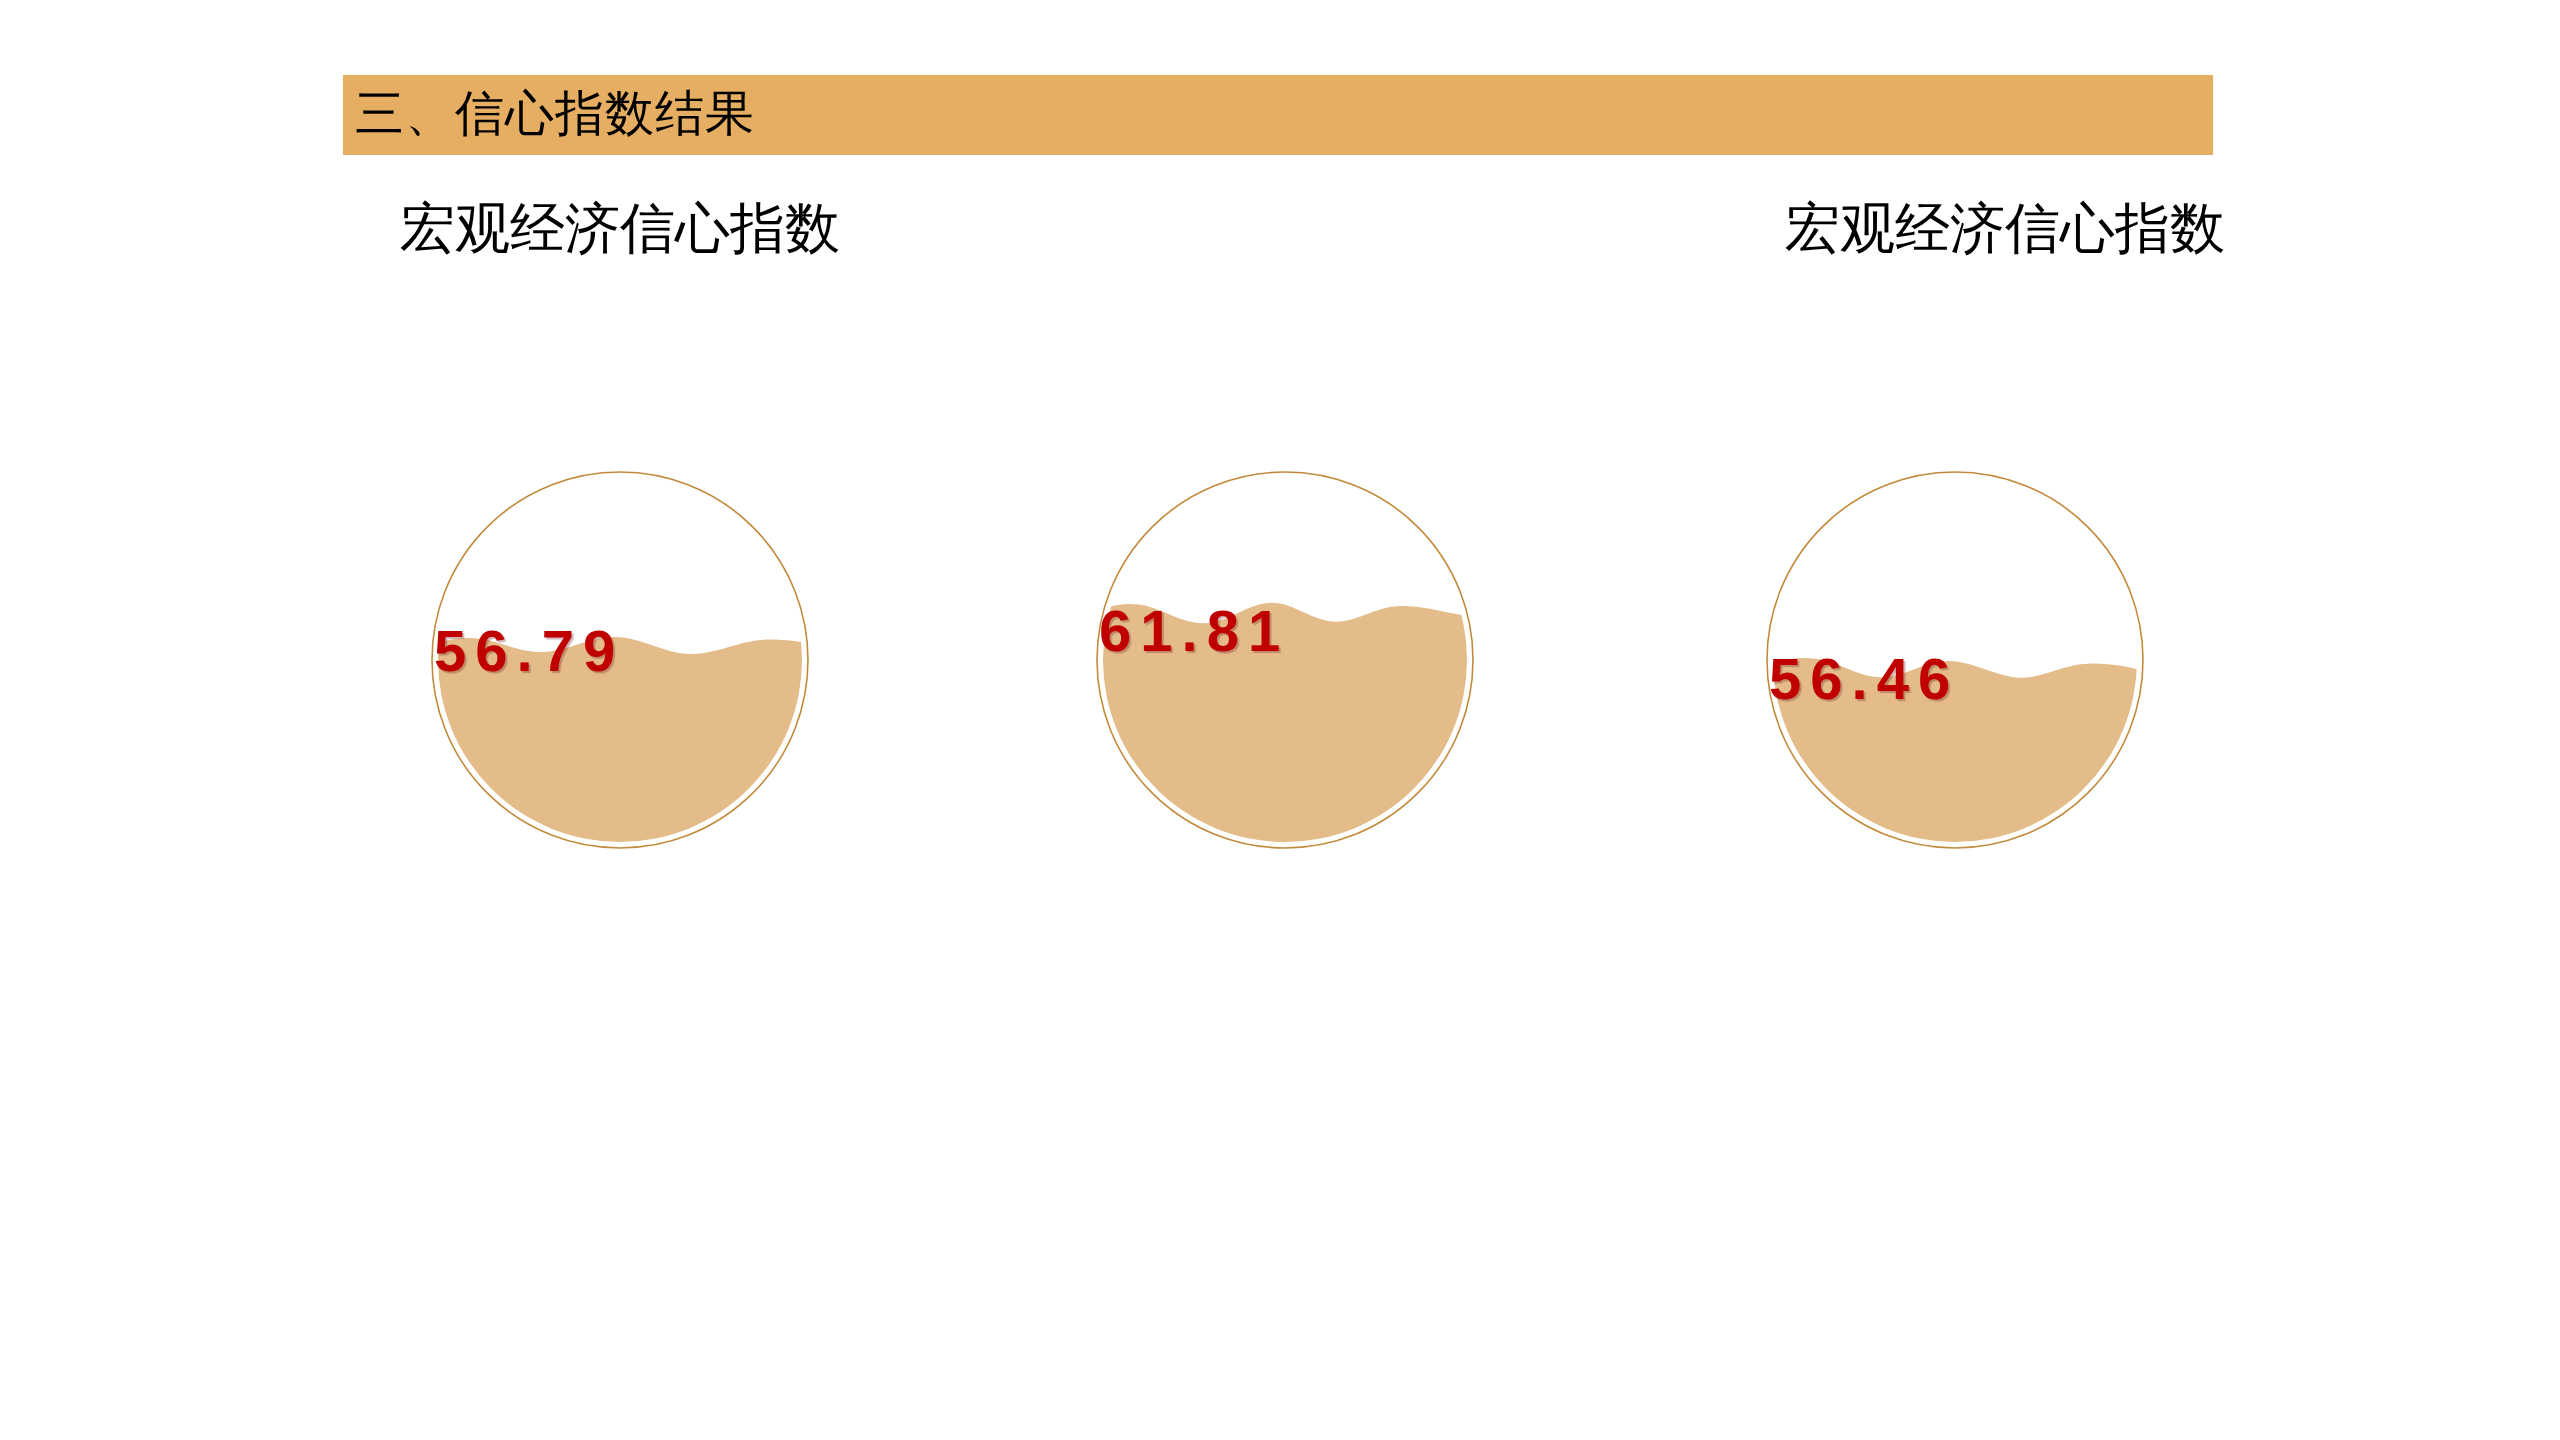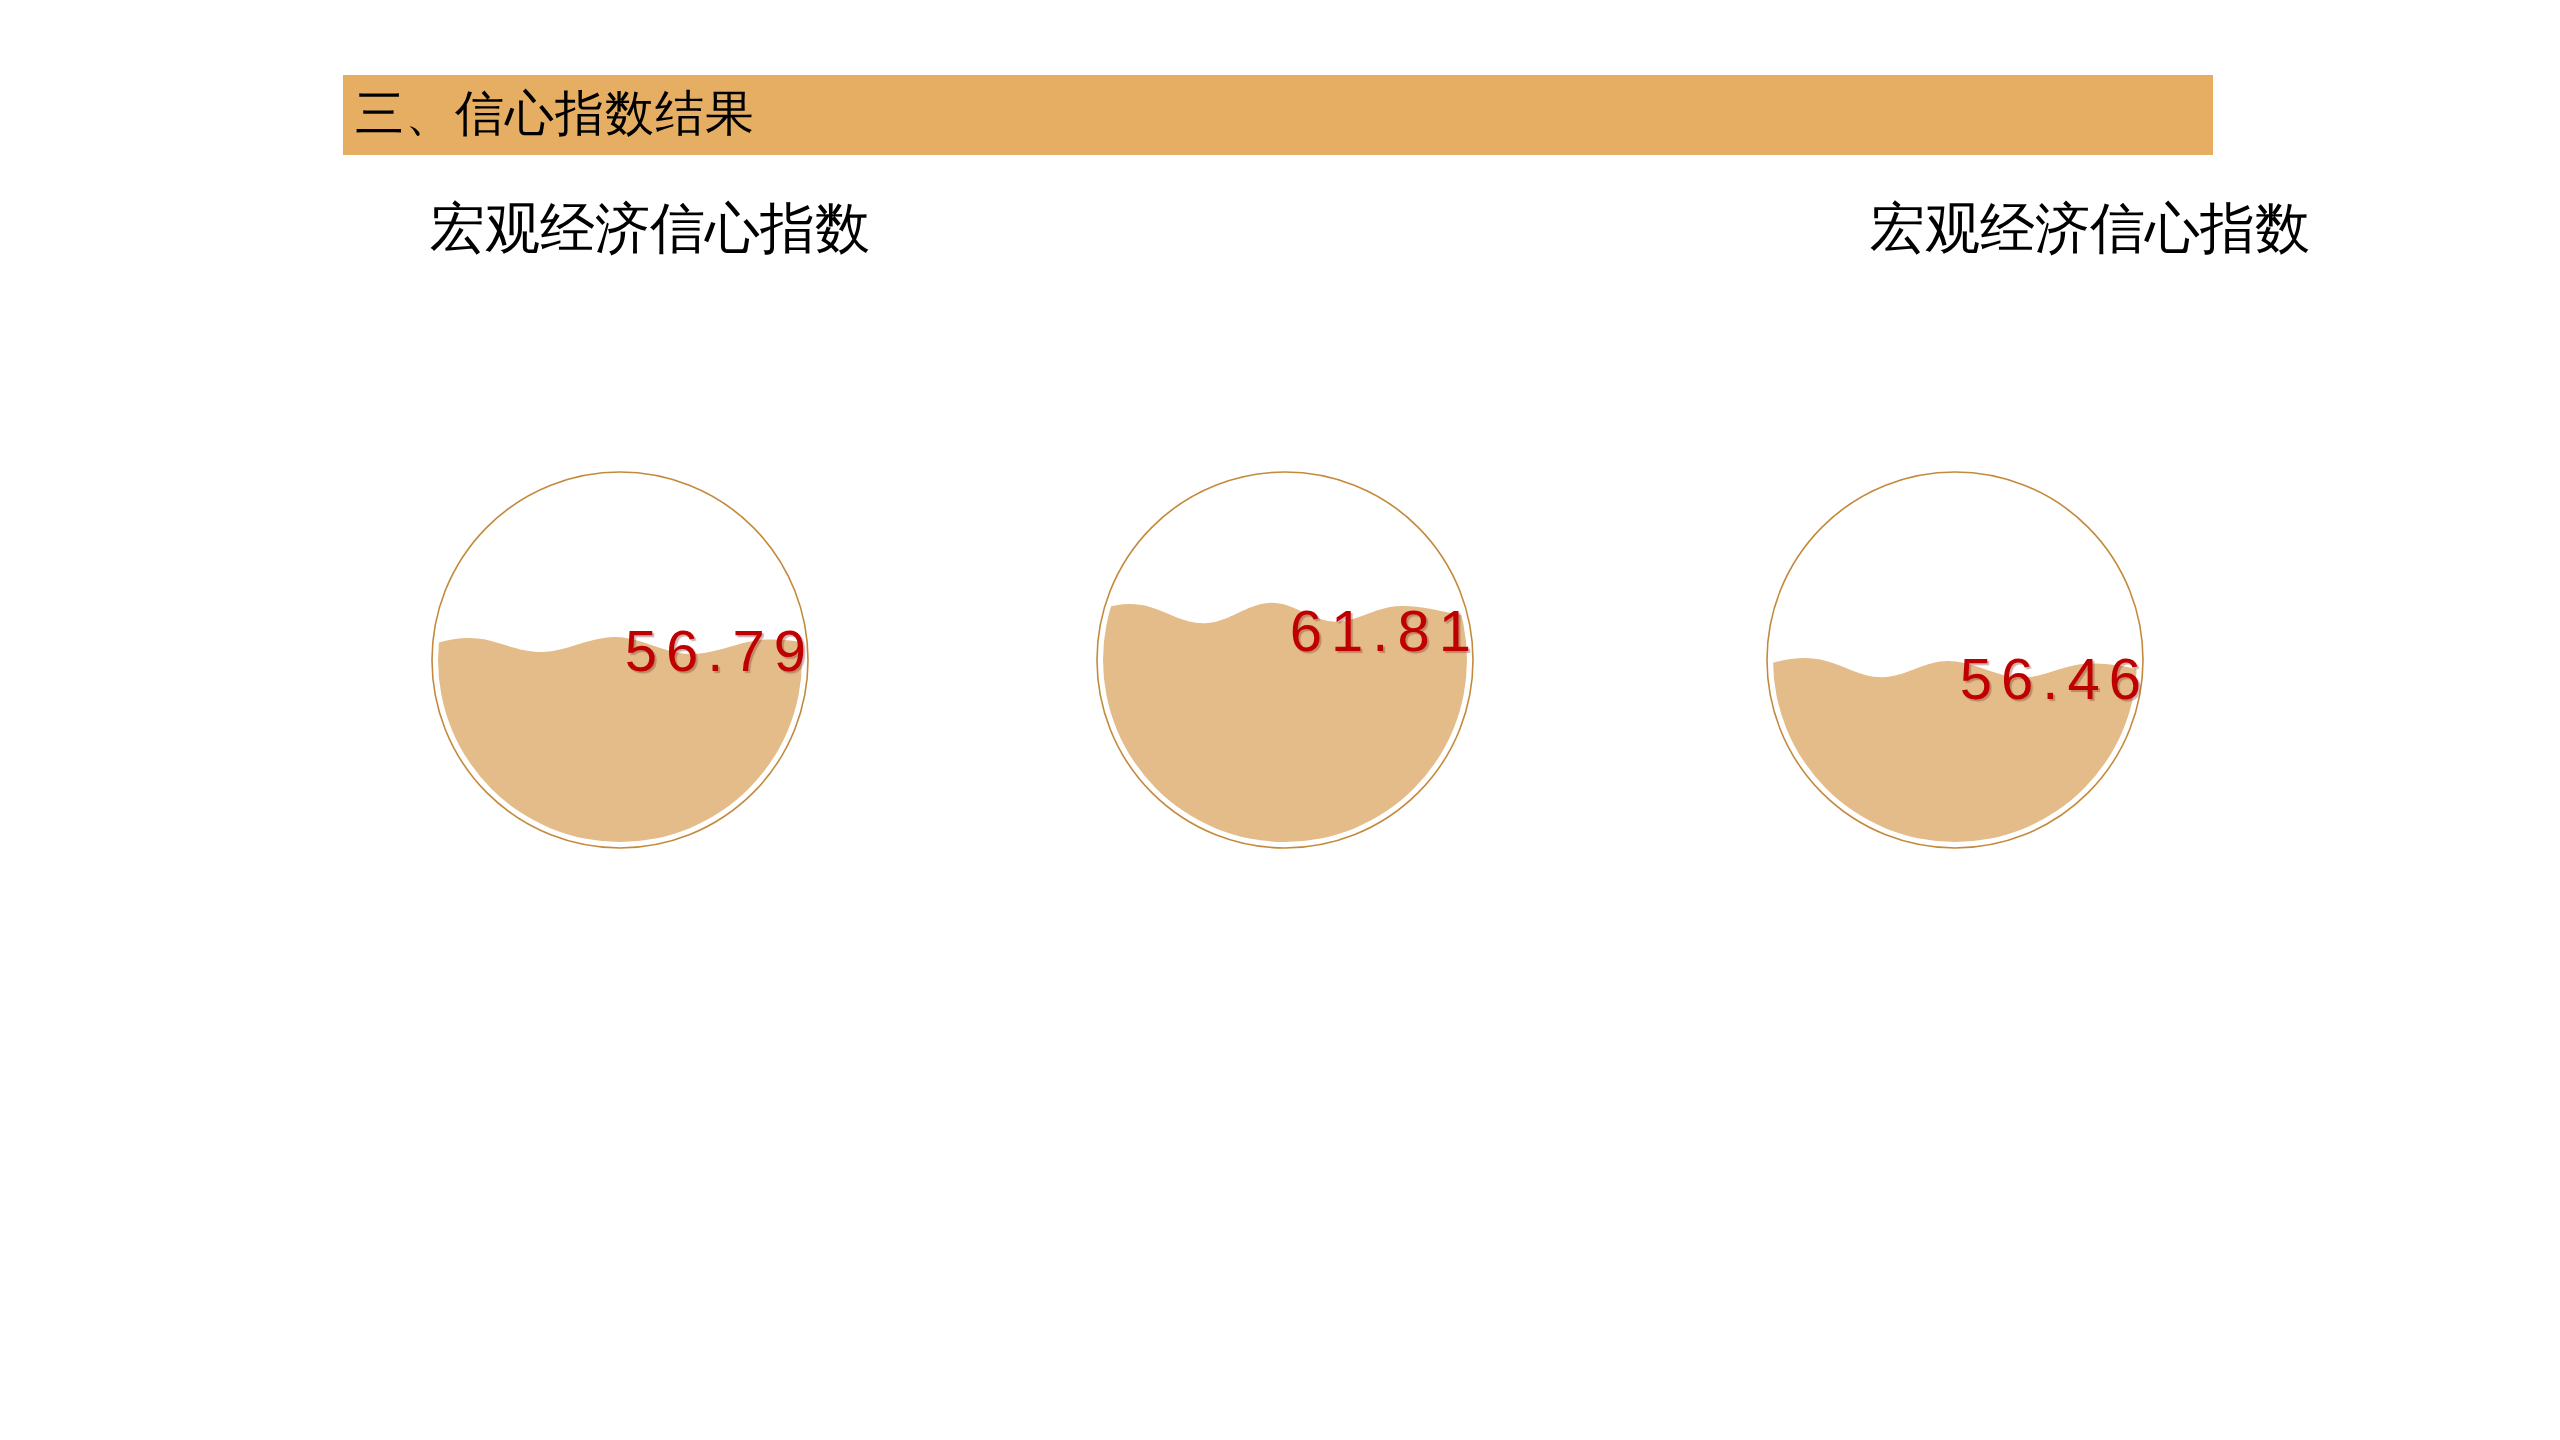--- a/index.html
+++ b/index.html
@@ -48,21 +48,21 @@
   .gauge-titles {
     position: absolute;
     left: 0;
     top: 193px;
     width: 2560px;
     height: 80px;
   }
   .gauge-title {
     position: absolute;
     top: 0;
-    text-align: right;
+    text-align: center;
     font-size: 55px;
     line-height: 70px;
     color: #000000;
     white-space: nowrap;
   }
   .gauge-title.c0 { left: 370px; width: 500px; }
   .gauge-title.c1 { left: 975px; width: 620px; }
   .gauge-title.c2 { left: 1700px; width: 610px; }
 
   
@@ -88,23 +88,23 @@
     left: 0; top: 0;
     width: 390px;
     height: 390px;
     overflow: visible;
   }
 
   .gauge-value {
     position: absolute;
     left: 0;
     width: 390px;
-    text-align: right;
+    text-align: left;
     font-size: 58px;
-    font-weight: normal;
+    font-weight: bold;
     color: #C00000;
     letter-spacing: 9px;
     text-indent: 9px;
     text-shadow: 2px 2px 1px rgba(120, 40, 40, 0.35);
     white-space: nowrap;
   }
   .gauge.g0 .gauge-value { top: 152px; }
   .gauge.g1 .gauge-value { top: 132px; }
   .gauge.g2 .gauge-value { top: 180px; }
 

